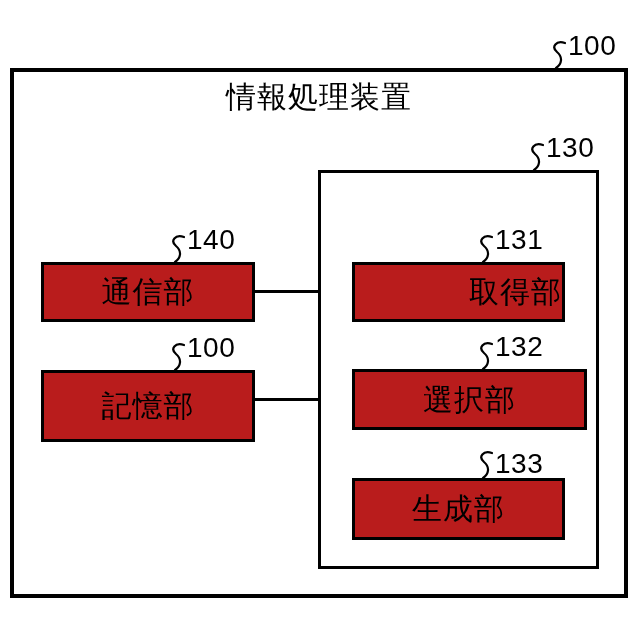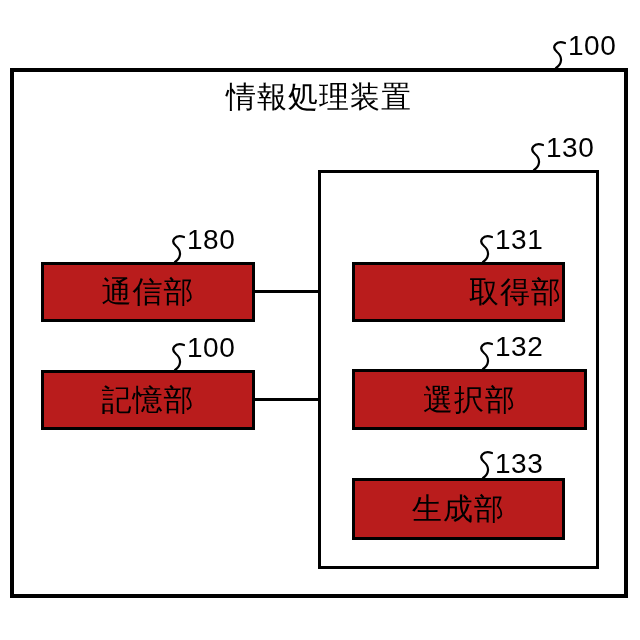--- a/index.html
+++ b/index.html
@@ -42,21 +42,21 @@
     box-sizing: border-box;
     background: #b91c1c;
     display: flex;
     align-items: center;
     justify-content: center;
     font-size: 30px;
     letter-spacing: 1px;
     line-height: 1;
   }
   #box-communication { left: 41px;  top: 262px; width: 214px; height: 60px; }
-  #box-storage       { left: 41px;  top: 370px; width: 214px; height: 60px; }
+  #box-storage       { left: 41px;  top: 370px; width: 214px; height: 72px; }
   #box-acquisition   { left: 352px; top: 262px; width: 213px; height: 60px; justify-content: flex-end; }
   #box-selection     { left: 352px; top: 369px; width: 235px; height: 61px; }
   #box-generation    { left: 352px; top: 478px; width: 213px; height: 62px; }
   .heading {
     position: absolute;
     text-align: center;
     font-size: 30px;
     letter-spacing: 1px;
     line-height: 1;
   }
@@ -130,21 +130,21 @@
     <svg class="squiggle" style="left:528px; top:143px;" viewBox="0 0 16 28">
       <path d="M15 2 C 6 -1, 1 6, 7 11 C 13 16, 12 23, 6 27" fill="none" stroke="#000" stroke-width="2.2" stroke-linecap="round"></path>
     </svg>
     <span class="ref-number num">130</span>
   </div>
 
   <div id="ref-110">
     <svg class="squiggle" style="left:169px; top:235px;" viewBox="0 0 16 28">
       <path d="M15 2 C 6 -1, 1 6, 7 11 C 13 16, 12 23, 6 27" fill="none" stroke="#000" stroke-width="2.2" stroke-linecap="round"></path>
     </svg>
-    <span class="ref-number num">180</span>
+    <span class="ref-number num">140</span>
   </div>
 
   <div id="ref-120">
     <svg class="squiggle" style="left:169px; top:343px;" viewBox="0 0 16 28">
       <path d="M15 2 C 6 -1, 1 6, 7 11 C 13 16, 12 23, 6 27" fill="none" stroke="#000" stroke-width="2.2" stroke-linecap="round"></path>
     </svg>
     <span class="ref-number num">100</span>
   </div>
 
   <div id="ref-131">

